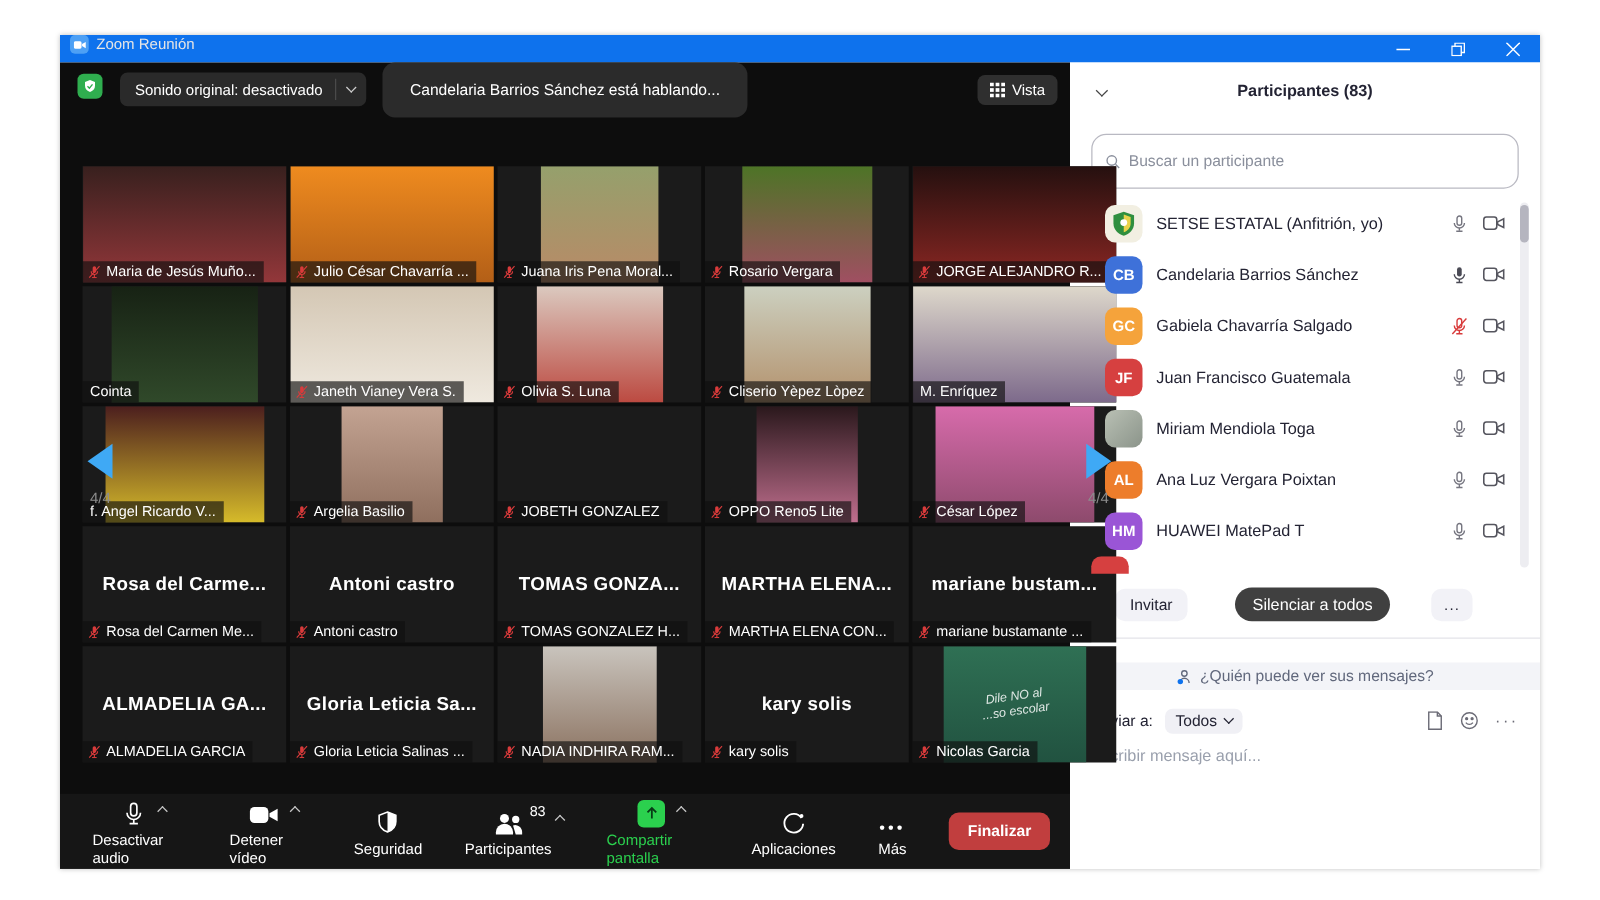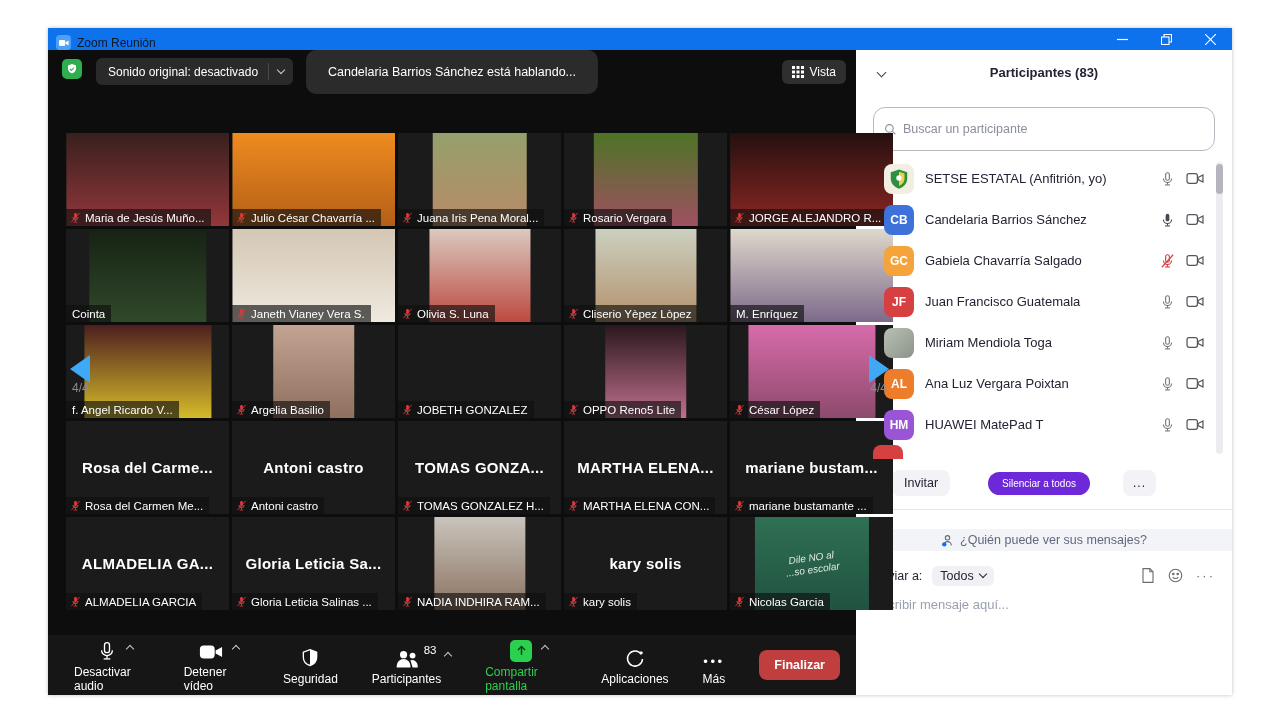--- a/index.html
+++ b/index.html
@@ -1,20 +1,20 @@
 <!DOCTYPE html>
 <html><head>
 <meta charset="utf-8">
 <style>
   * { margin:0; padding:0; box-sizing:border-box; }
   html,body { width:1280px; height:720px; background:#fff; font-family:"Liberation Sans","DejaVu Sans",sans-serif; overflow:hidden; }
   .window { position:absolute; left:48px; top:28px; width:1184px; height:667px; display:flex; flex-direction:column; box-shadow:0 0 4px rgba(0,0,0,.25); }
 
   
-  .titlebar { height:22px; background:#0e72ed; display:flex; align-items:flex-end; color:#0f172a; flex:0 0 auto; }
+  .titlebar { height:22px; background:#0e72ed; display:flex; align-items:flex-start; color:#e5e5e5; flex:0 0 auto; }
   .app-icon { width:15px; height:15px; margin:0 6px 0 8px; background:#4da0f5; border-radius:4px; display:flex; align-items:center; justify-content:center; }
   .titlebar-title { font-size:12px; }
   .win-controls { margin-left:auto; display:flex; height:100%; }
   .win-btn { width:44px; height:100%; display:flex; align-items:center; justify-content:center; color:#fff; font-size:11px; cursor:default; }
 
   .content { flex:1; display:flex; min-height:0; }
 
   
   .main { width:808px; background:#0d0d0d; position:relative; display:flex; flex-direction:column; }
   .topbar { height:45px; position:relative; flex:0 0 auto; }
@@ -32,21 +32,21 @@
   .grid { display:grid; grid-template-columns:repeat(5,163px); grid-auto-rows:93px; gap:3px; }
   .tile { position:relative; background:#1b1b1b; overflow:hidden; }
   .tile .vid { position:absolute; top:0; bottom:0; left:50%; transform:translateX(-50%); }
   .tile .cname { position:absolute; inset:0; display:flex; align-items:center; justify-content:center; color:#fff; font-weight:bold; font-size:15px; letter-spacing:.3px; white-space:nowrap; }
   .tile .label { position:absolute; left:0; bottom:0; max-width:100%; display:flex; align-items:center; gap:4px; background:rgba(15,15,15,.65); padding:2.5px 6px 2.5px 4px; color:#fff; font-size:11.5px; white-space:nowrap; overflow:hidden; }
   .tile .label.nomic { padding-left:6px; }
   .board { position:absolute; inset:0; display:flex; align-items:center; justify-content:center; color:rgba(255,255,255,.85); font-size:10px; font-style:italic; white-space:pre-line; transform:rotate(-8deg); text-align:center; line-height:1.2; }
   .nav { position:absolute; top:222px; width:0; height:0; border-top:14px solid transparent; border-bottom:14px solid transparent; z-index:3; cursor:pointer; }
   .nav-left  { left:4px;  border-right:20px solid #3fa9f5; }
   .nav-right { right:4px; border-left:20px solid #3fa9f5; }
-  .pageind { position:absolute; top:248px; color:#8d8d8d; font-size:12px; z-index:3;text-align:center; }
+  .pageind { position:absolute; top:258px; color:#8d8d8d; font-size:12px; z-index:3;text-align:center; }
   .pageind.l { left:6px; } .pageind.r { right:6px; }
 
   
   .toolbar { margin-top:auto; height:60px; background:#161616; display:flex; align-items:center; padding:0 16px 0 26px; flex:0 0 auto; }
   .tb-item { display:flex; flex-direction:column; align-items:center; justify-content:center; color:#fff; font-size:12px; margin-right:34px; position:relative; cursor:pointer; }
   .tb-icon { height:24px; display:flex; align-items:flex-end; justify-content:center; margin-bottom:3px; position:relative; }
   .tb-caret { position:absolute; right:-16px; top:8px; width:6px; height:6px; border-left:1.5px solid #c9c9c9; border-top:1.5px solid #c9c9c9; transform:rotate(45deg); }
   .tb-badge { position:absolute; right:-18px; top:-1px; font-size:11.5px; color:#fff; }
   .tb-item.accent { color:#2bd04e; }
   .share-sq { width:22px; height:22px; background:#2bd04e; border-radius:5px; display:flex; align-items:center; justify-content:center; }
@@ -67,21 +67,21 @@
   .scroll-thumb { position:absolute; right:9px; top:6px; height:30px; width:7px; background:#b5b5bf; border-radius:4px; cursor:pointer; }
   .p-row { height:41px; display:flex; align-items:center; padding:0 28px 0 28px; cursor:pointer; }
   .avatar { width:30px; height:30px; border-radius:8px; display:flex; align-items:center; justify-content:center; color:#fff; font-size:12px; font-weight:bold; flex:0 0 auto; }
   .p-name { flex:1; margin-left:11px; font-size:13px; white-space:nowrap; overflow:hidden; }
   .p-icons { display:flex; align-items:center; gap:11px; }
   .p-partial { height:14px; padding-left:17px; overflow:hidden; }
   .p-partial .avatar { border-radius:8px 8px 8px 8px; }
 
   .p-actions { margin-top:11px; display:flex; align-items:center; padding-left:36px; flex:0 0 auto; }
   .btn-light { background:#f2f2f7; border:none; border-radius:8px; font-size:12.5px; color:#232333; padding:6px 12px; cursor:pointer; font-family:inherit; }
-  .btn-blue { background:#6d28d9; border:none; border-radius:14px; font-size:10px; color:#fff; padding:6px 14px; margin-left:38px; cursor:pointer; font-family:inherit; }
+  .btn-blue { background:#404040; border:none; border-radius:14px; font-size:13px; color:#fff; padding:6px 14px; margin-left:38px; cursor:pointer; font-family:inherit; }
   .btn-more { background:#f2f2f7; border:none; border-radius:8px; font-size:12px; color:#232333; padding:6px 10px; margin-left:33px; cursor:pointer; letter-spacing:1px; font-family:inherit; }
   .h-divider { height:1px; background:#e4e4e9; margin-top:13px; }
 
   .chat-header { height:32px; margin-top:1px; }
   .privacy-bar { margin-top:19px; height:22px; background:#f3f4f8; display:flex; align-items:center; justify-content:center; gap:6px; color:#61687c; font-size:12.5px; }
   .send-row { margin:14px 17px 0; display:flex; align-items:center; height:21px; }
   .send-label { font-size:12.5px; color:#232333; }
   .send-target { margin-left:10px; background:#f0f0f5; border-radius:6px; padding:3px 8px; font-size:12.5px; display:flex; align-items:center; gap:6px; cursor:pointer; }
   .send-icons { margin-left:auto; display:flex; align-items:center; gap:13px; color:#6b6b76; }
   .msg-row { margin:9px 17px 0; }

